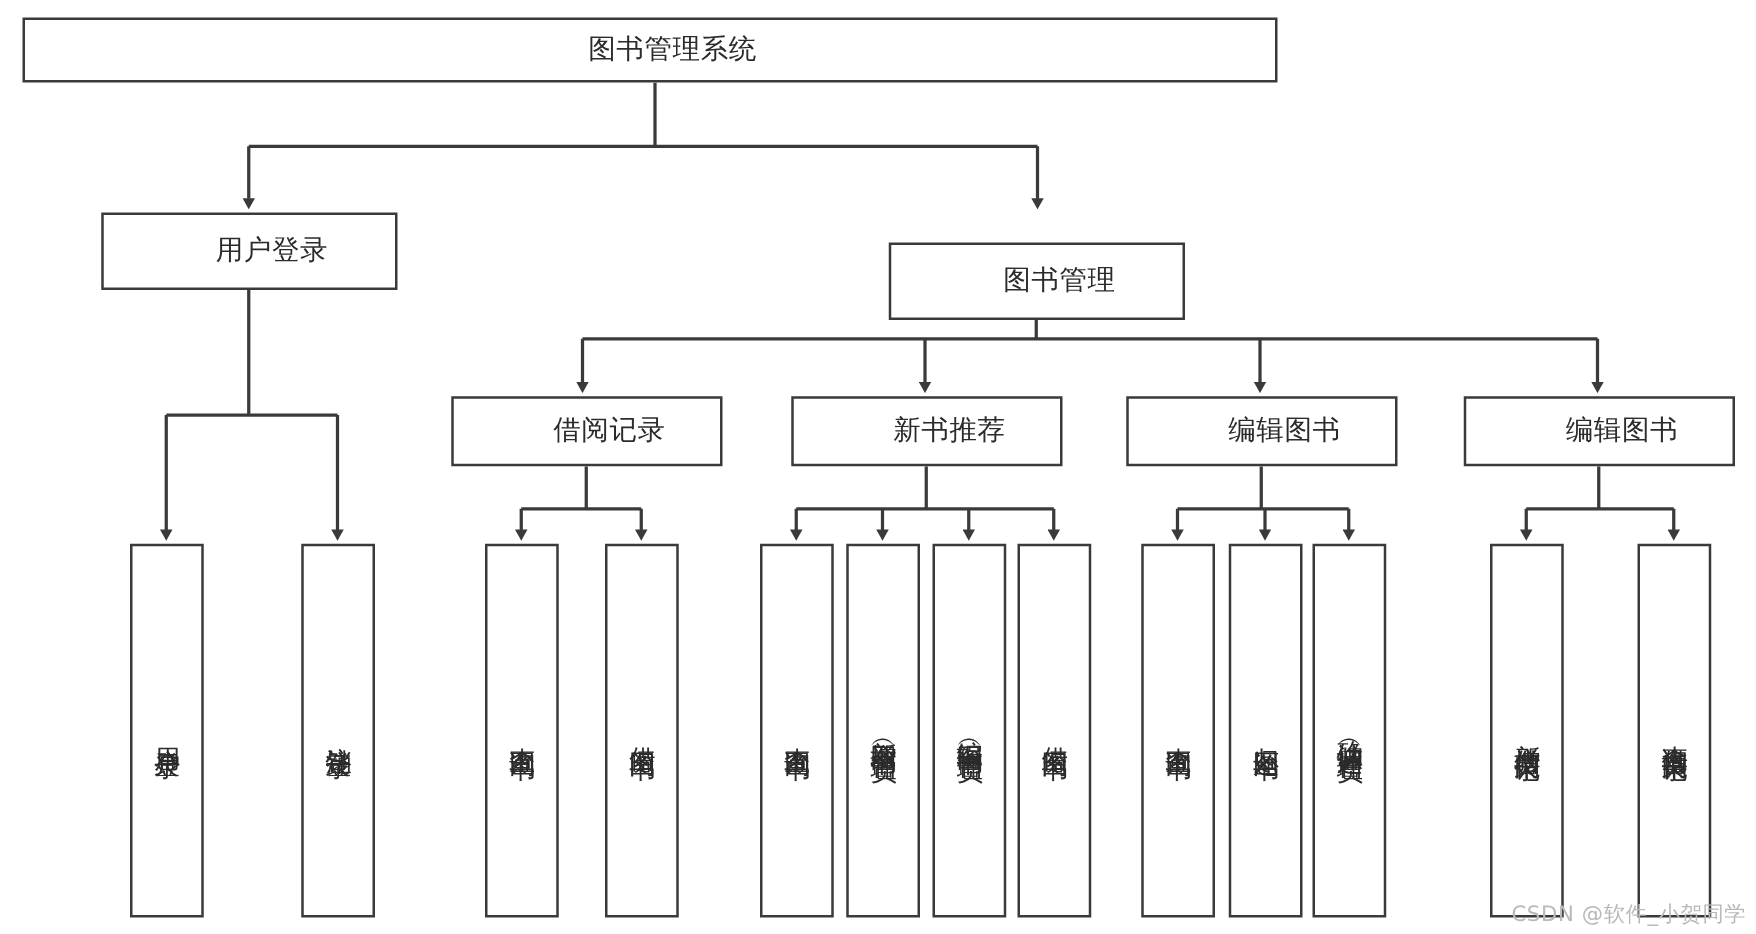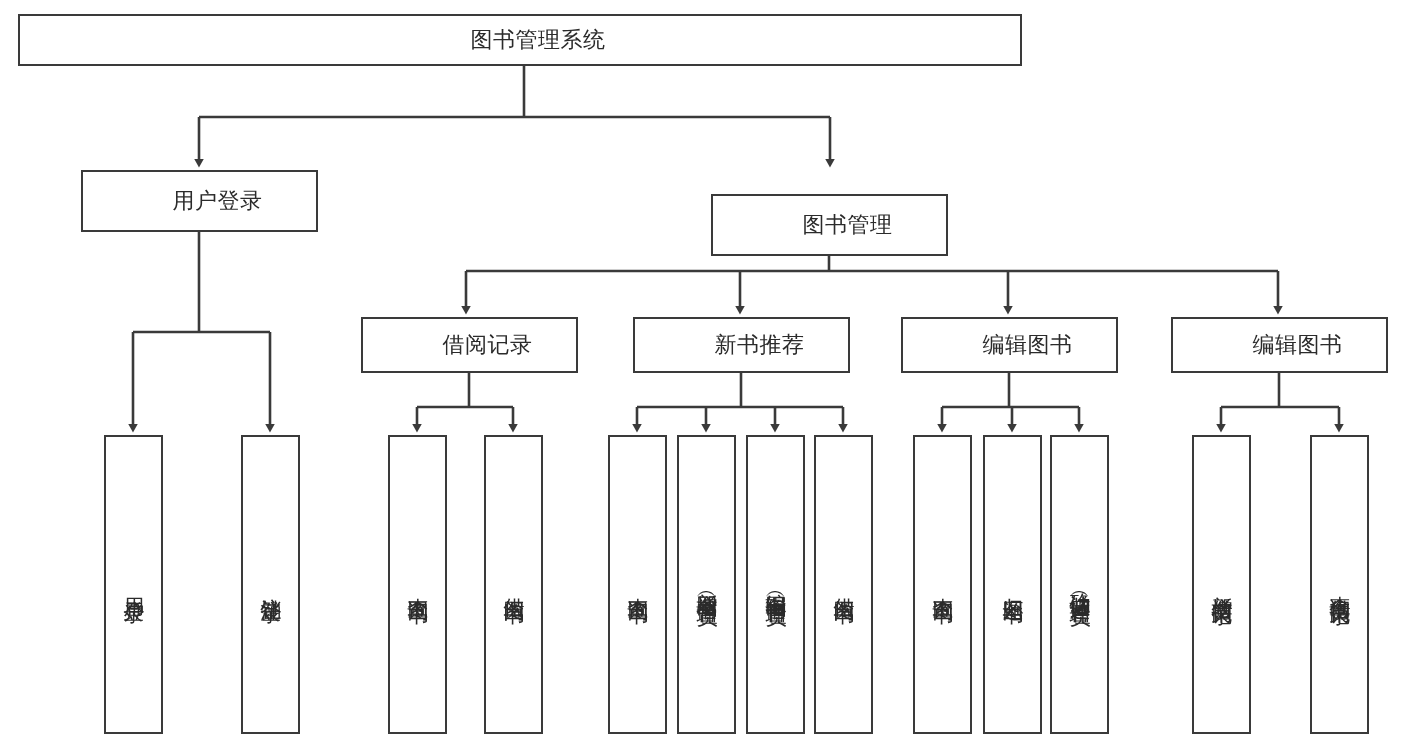--- a/index.html
+++ b/index.html
@@ -173,13 +173,14 @@
         <span class="vlabel">确认归还（管理员）</span>
       </div>
       <div class="node vert" style="left: 1192px; top: 435px; width: 59px; height: 299px;">
         <span class="vlabel">新增借阅记录</span>
       </div>
       <div class="node vert" style="left: 1310px; top: 435px; width: 59px; height: 299px;">
         <span class="vlabel">查询借阅记录</span>
       </div>
     </div>
 
+  <div class="watermark">CSDN @软件_小贺同学</div>
 </div>
 
 </body></html>

